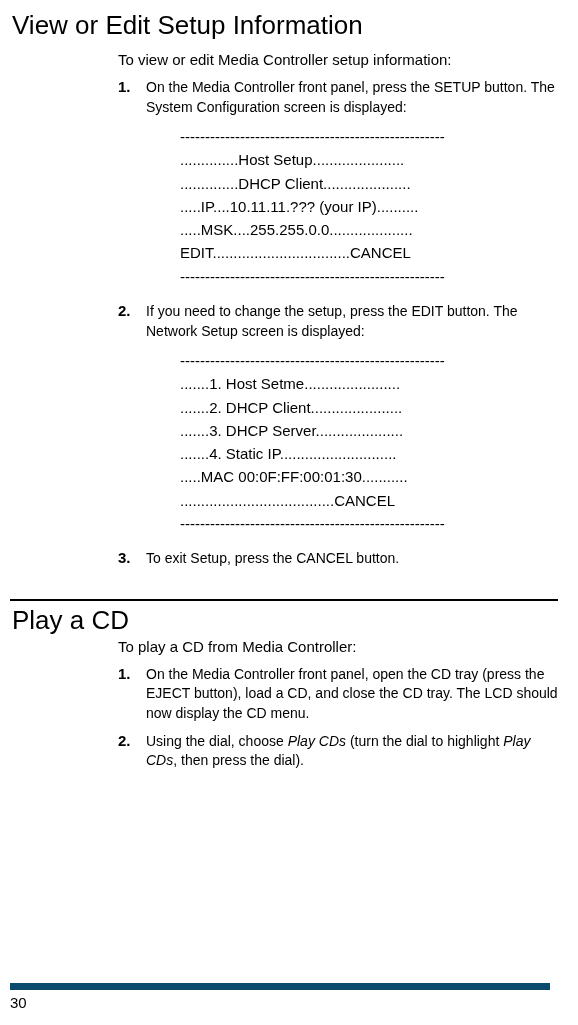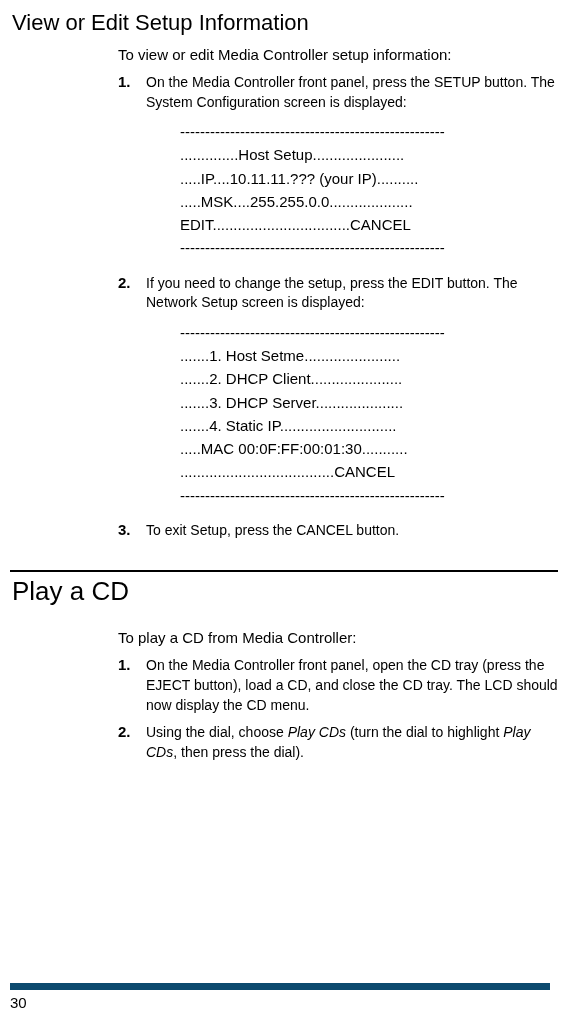--- a/index.html
+++ b/index.html
@@ -10,21 +10,21 @@
     body {
       font-family: Arial, Helvetica, sans-serif;
       background: #fff;
       color: #000;
       width: 578px;
       height: 1025px;
       padding: 10px 20px 10px 10px;
       position: relative;
     }
     .heading-1 {
-      font-size: 22px;
+      font-size: 26px;
       font-weight: normal;
       margin-bottom: 10px;
       margin-left: 2px;
     }
     .intro-text {
       font-size: 15px;
       margin-left: 108px;
       margin-bottom: 10px;
     }
     .step {
@@ -56,21 +56,21 @@
     }
     .divider-top {
       border-top: 2px solid #000;
       margin-top: 30px;
       margin-bottom: 2px;
     }
     .heading-2 {
       font-size: 26px;
       font-weight: normal;
       margin-top: 4px;
-      margin-bottom: 22px;
+      margin-bottom: 2px;
       margin-left: 2px;
     }
     .page-num {
       position: absolute;
       bottom: 14px;
       left: 10px;
       font-size: 15px;
       border-top: 7px solid #0c4a6e;
       width: 540px;
       padding-top: 4px;
@@ -84,20 +84,21 @@
 <p class="intro-text">To view or edit Media Controller setup information:</p>
 
 <div class="step">
   <span class="step-num">1.</span>
   <span class="step-text">On the Media Controller front panel, press the SETUP button. The System Configuration screen is displayed:</span>
 </div>
 
 <div class="code-block">
   <div class="code-line">-----------------------------------------------------</div>
   <div class="code-line">..............Host Setup......................</div>
+  <div class="code-line">..............DHCP Client.....................</div>
   <div class="code-line">.....IP....10.11.11.??? (your IP)..........</div>
   <div class="code-line">.....MSK....255.255.0.0....................</div>
   <div class="code-line">EDIT.................................CANCEL</div>
   <div class="code-line">-----------------------------------------------------</div>
 </div>
 
 <div class="step">
   <span class="step-num">2.</span>
   <span class="step-text">If you need to change the setup, press the EDIT button. The Network Setup screen is displayed:</span>
 </div>

